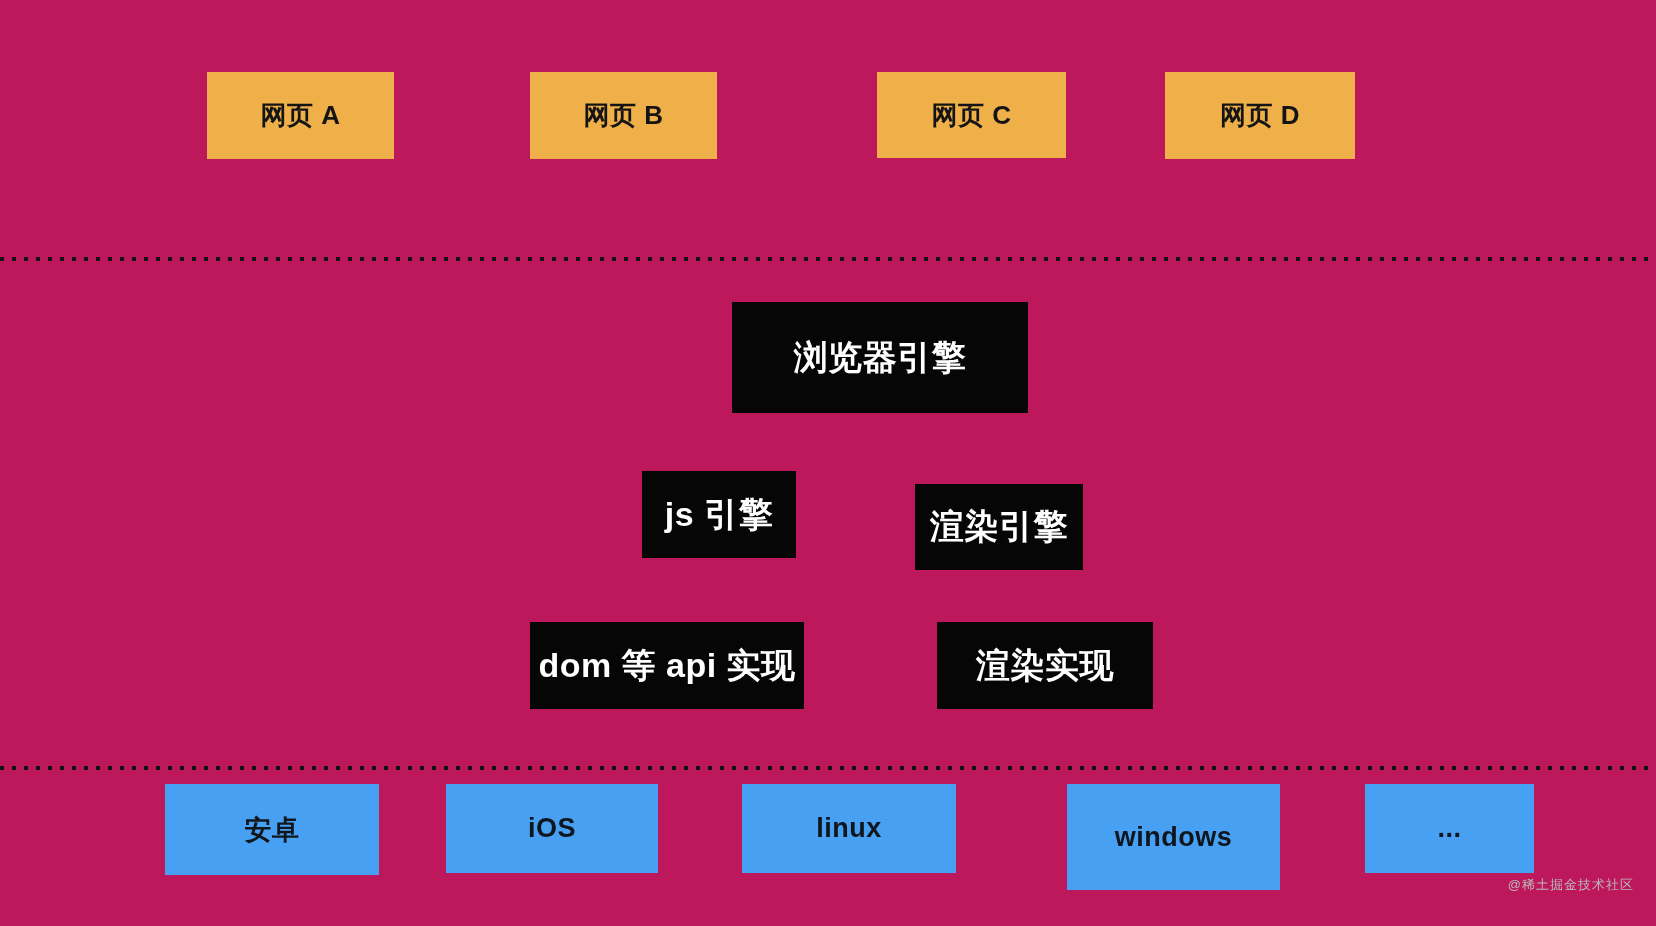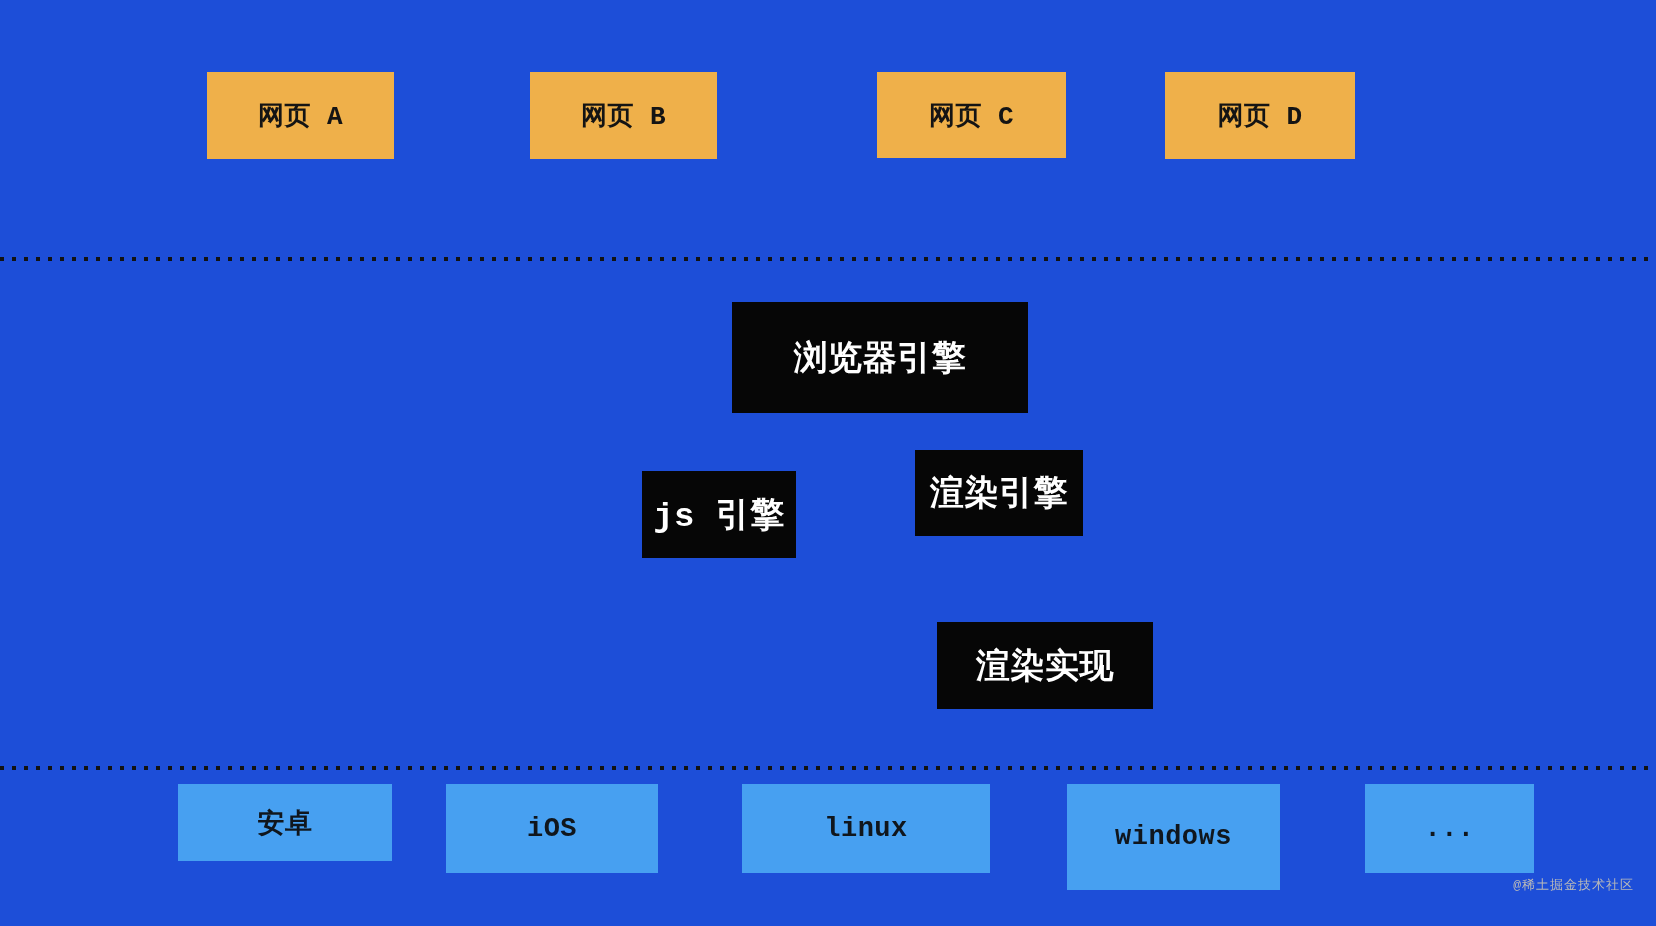--- a/index.html
+++ b/index.html
@@ -4,23 +4,23 @@
 <style>
   html, body {
     margin: 0;
     padding: 0;
     background: #ffffff;
   }
   .canvas {
     position: relative;
     width: 1656px;
     height: 926px;
-    background: #1d4ed8;
+    background: #be185d;
     overflow: hidden;
-    font-family: Liberation Mono, monospace;
+    font-family: Liberation Sans, sans-serif;
   }
   .node {
     position: absolute;
     display: flex;
     align-items: center;
     justify-content: center;
     font-weight: 700;
     letter-spacing: 0.5px;
     box-sizing: border-box;
     white-space: pre;
@@ -62,28 +62,28 @@
   #box-web-b { left: 530px;  top: 72px; width: 187px; height: 87px; }
   #box-web-c { left: 835px;  top: 72px; width: 189px; height: 86px; margin-left: 42px; }
   #box-web-d { left: 1165px; top: 72px; width: 190px; height: 87px; justify-content: center; }
 
   #sep-top    { top: 257px; }
   #sep-bottom { top: 766px; }
 
   
   #box-browser-engine { left: 732px; top: 302px; width: 296px; height: 111px; }
   #box-js-engine      { left: 642px; top: 471px; width: 154px; height: 87px; }
-  #box-render-engine  { left: 915px; top: 450px; width: 168px; height: 86px; text-align: right; }
+  #box-render-engine  { left: 915px; top: 484px; width: 168px; height: 86px; text-align: right; }
   #box-dom-api        { left: 530px; top: 622px; width: 274px; height: 87px; }
   #box-render-impl    { left: 937px; top: 622px; width: 216px; height: 87px; }
 
   
-  #box-os-android { left: 165px;  top: 784px; width: 214px; height: 77px; margin-left: 13px; }
+  #box-os-android { left: 165px;  top: 784px; width: 214px; height: 91px; }
   #box-os-ios     { left: 446px;  top: 784px; width: 212px; height: 89px; }
-  #box-os-linux   { left: 742px;  top: 784px; width: 248px; height: 89px; }
+  #box-os-linux   { left: 742px;  top: 784px; width: 214px; height: 89px; }
   #box-os-windows { left: 1067px; top: 784px; width: 213px; height: 106px; }
   #box-os-more    { left: 1365px; top: 784px; width: 169px; height: 89px; }
 </style>
 </head>
 <body>
 
 <div class="canvas">
 
   <div class="node node-web" id="box-web-a">
     <span>网页 A</span>
@@ -103,20 +103,23 @@
 
   <div class="node node-engine" id="box-browser-engine">
     <span>浏览器引擎</span>
   </div>
   <div class="node node-engine" id="box-js-engine">
     <span>js 引擎</span>
   </div>
   <div class="node node-engine" id="box-render-engine">
     <span>渲染引擎</span>
   </div>
+  <div class="node node-engine" id="box-dom-api">
+    <span>dom 等 api 实现</span>
+  </div>
   <div class="node node-engine" id="box-render-impl">
     <span>渲染实现</span>
   </div>
 
   <div class="node node-os" id="box-os-android">
     <span>安卓</span>
   </div>
   <div class="node node-os" id="box-os-ios">
     <span>iOS</span>
   </div>

